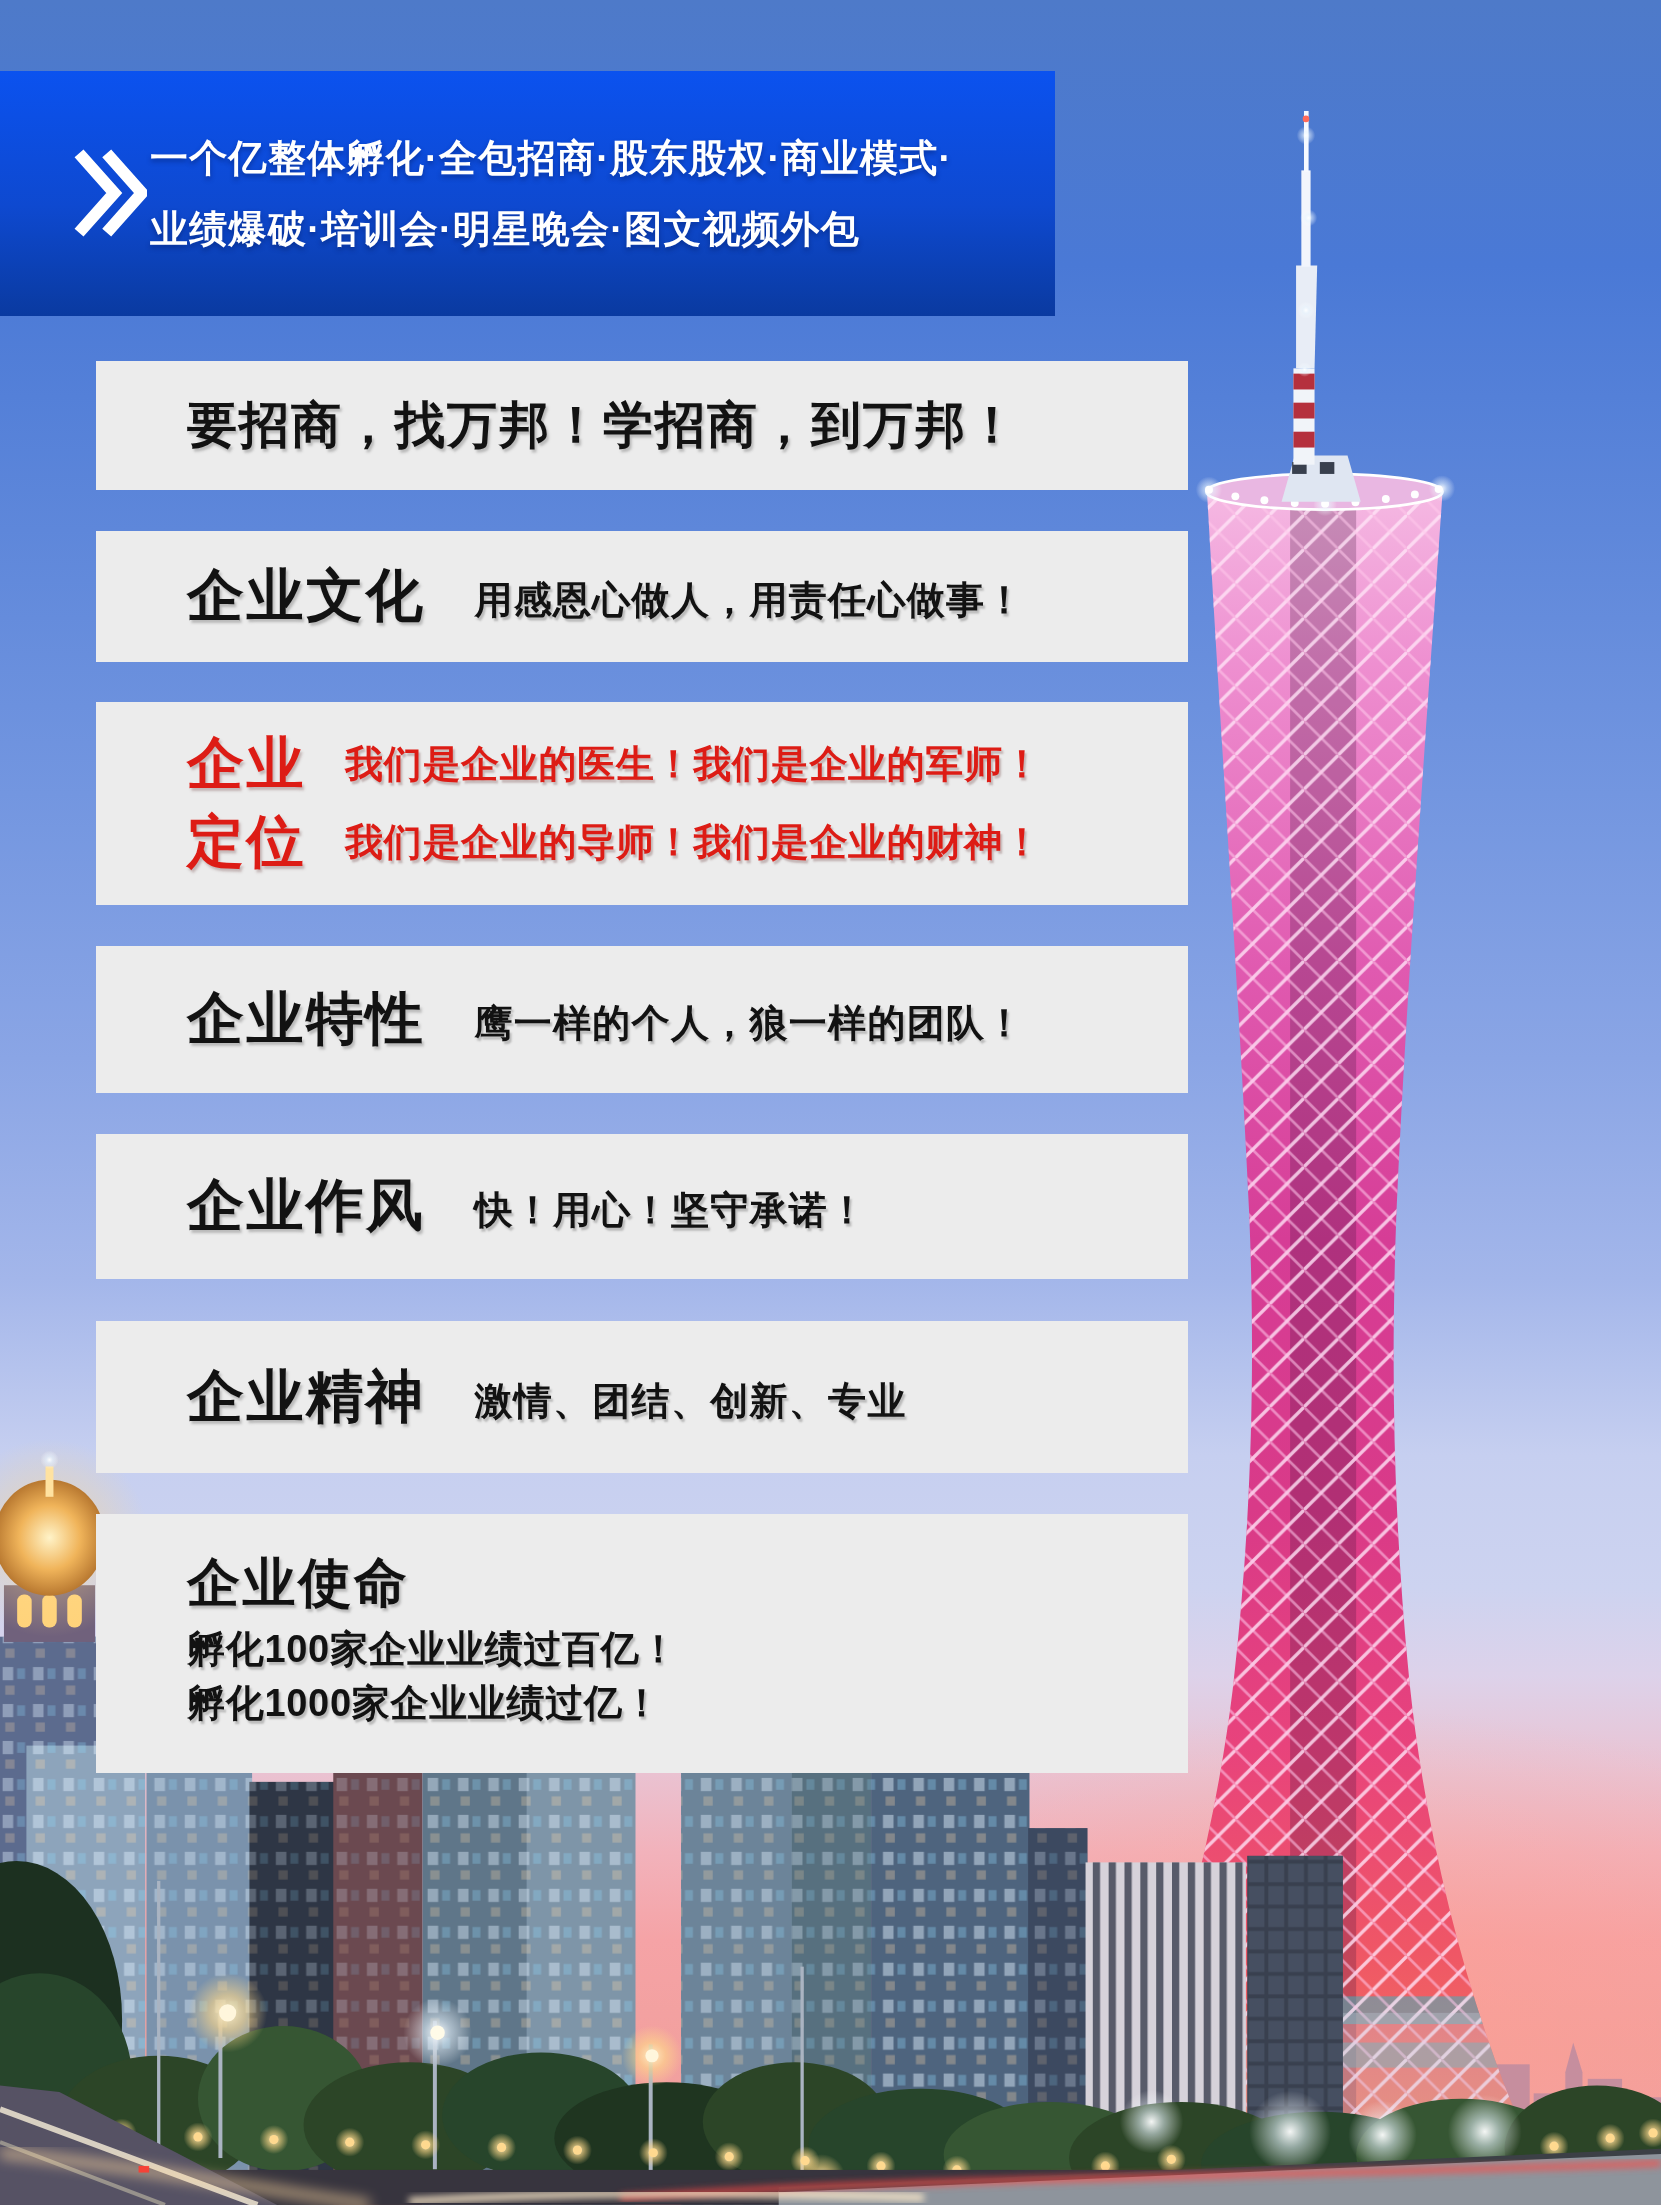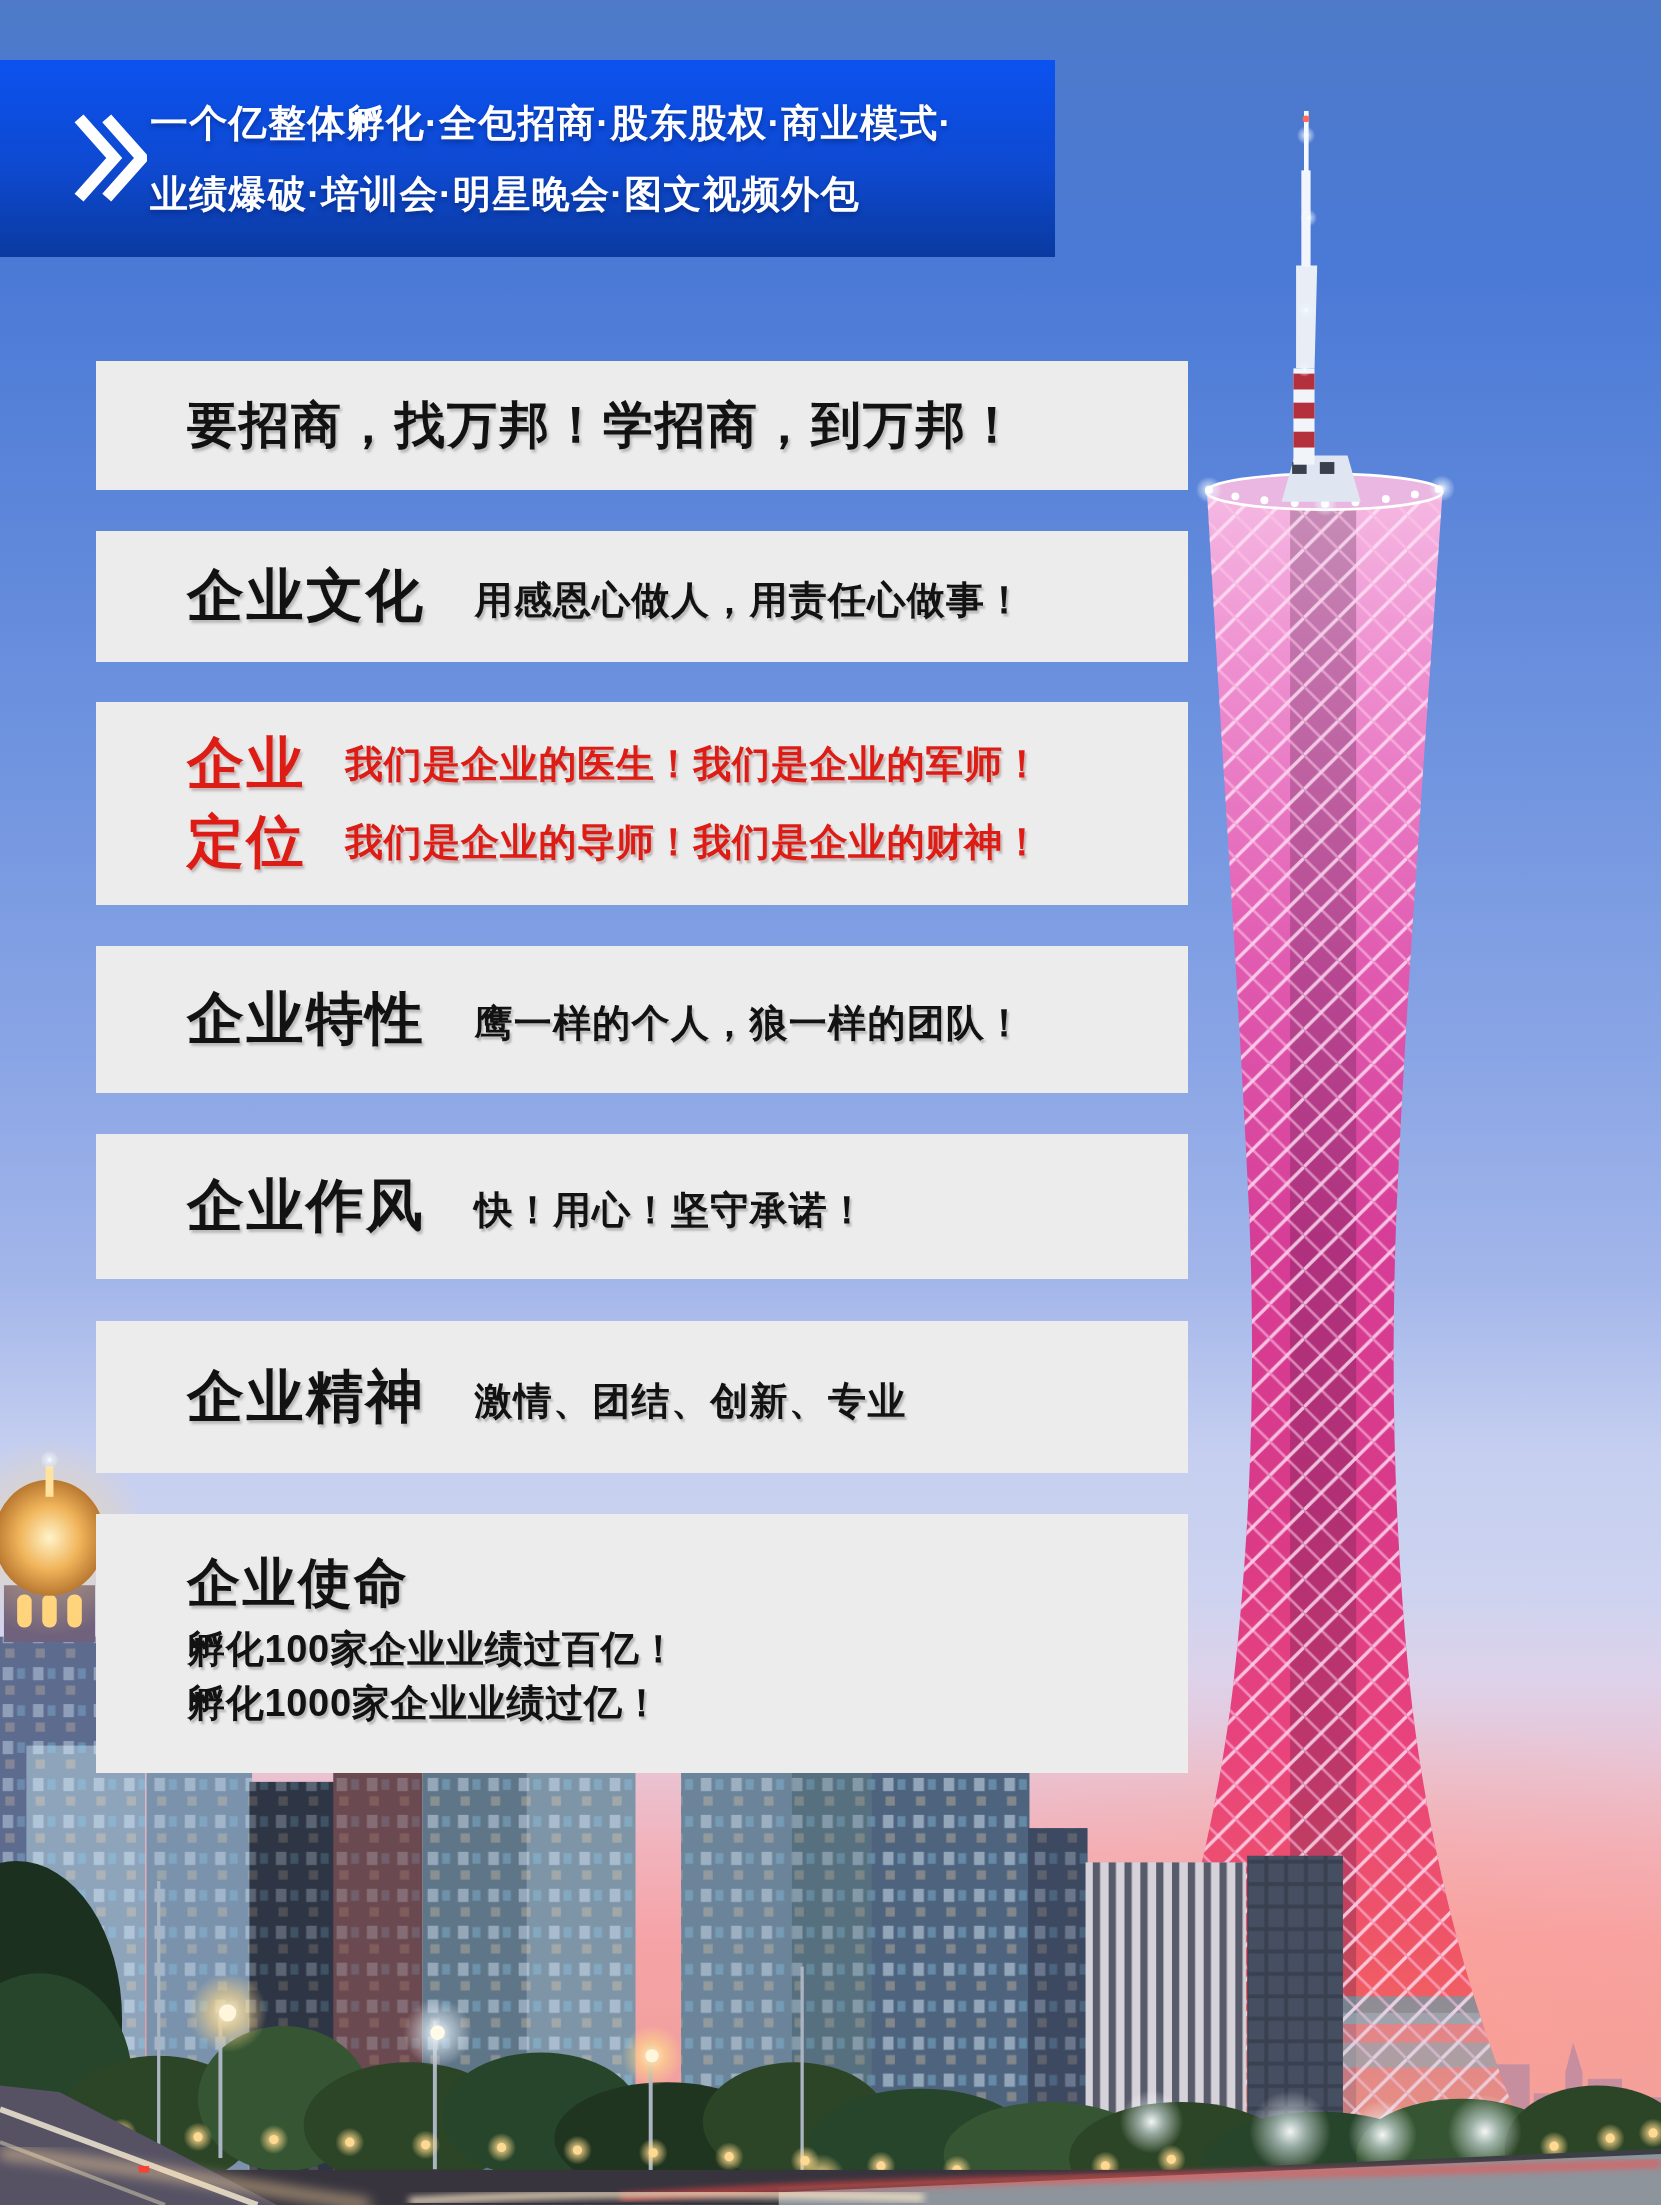--- a/index.html
+++ b/index.html
@@ -14,21 +14,21 @@
     position:absolute;inset:0;
     background:linear-gradient(180deg,
       #4e7ac9 0%, #4a79d6 12%, #5e87da 24%, #7396e0 36%,
       #8aa5e5 48%, #a3b6ea 58%, #c6cff0 66%, #cdd3f0 72%,
       #ddd2ea 76%, #e9c4d4 80%, #f2b2bb 84%, #f5a3a6 88%,
       #f2a09e 93%, #eea2a4 100%);
   }
   .scene{position:absolute;inset:0;width:1661px;height:2205px;}
   
   .banner{
-    position:absolute;left:0;top:60px;width:1055px;height:197px;
+    position:absolute;left:0;top:71px;width:1055px;height:245px;
     background:linear-gradient(180deg,#0b52ef 0%,#0e49d0 55%,#0a3aa0 100%);
     display:flex;align-items:center;
   }
   .banner .chev{position:absolute;left:74px;top:50%;transform:translateY(-50%);}
   .banner .lines{
     position:absolute;left:150px;top:0;height:100%;
     display:flex;flex-direction:column;justify-content:center;gap:20px;
   }
   .banner .lines div{
     color:#ffffff;font-size:38px;font-weight:900;letter-spacing:1.3px;

